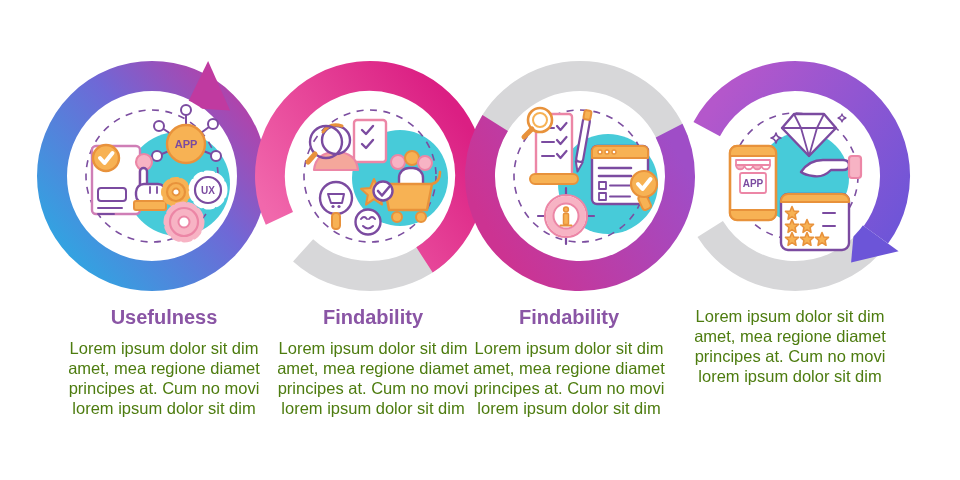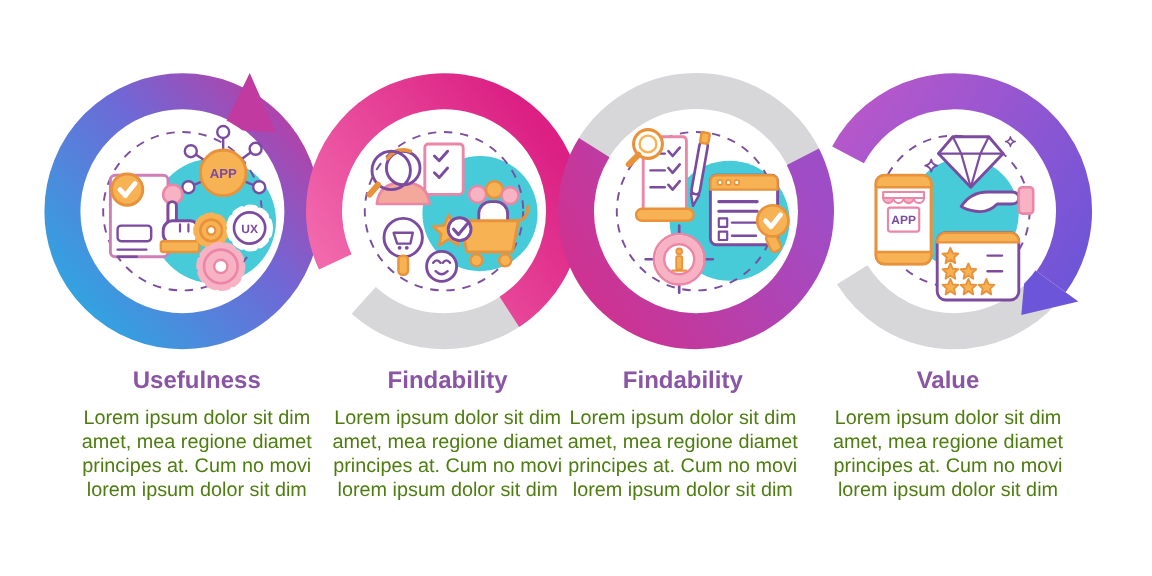--- a/index.html
+++ b/index.html
@@ -273,20 +273,19 @@
   <div class="line">lorem ipsum dolor sit dim</div>
 </div>
 <div class="col col2">
   <h2 class="step-title">Findability</h2>
   <div class="line">Lorem ipsum dolor sit dim</div>
   <div class="line">amet, mea regione diamet</div>
   <div class="line">principes at. Cum no movi</div>
   <div class="line">lorem ipsum dolor sit dim</div>
 </div>
 <div class="col col3">
-  <h2 class="step-title">Value</h2>
   <div class="line">Lorem ipsum dolor sit dim</div>
   <div class="line">amet, mea regione diamet</div>
   <div class="line">principes at. Cum no movi</div>
   <div class="line">lorem ipsum dolor sit dim</div>
 </div>
 
 </div>
 
 </body></html>

